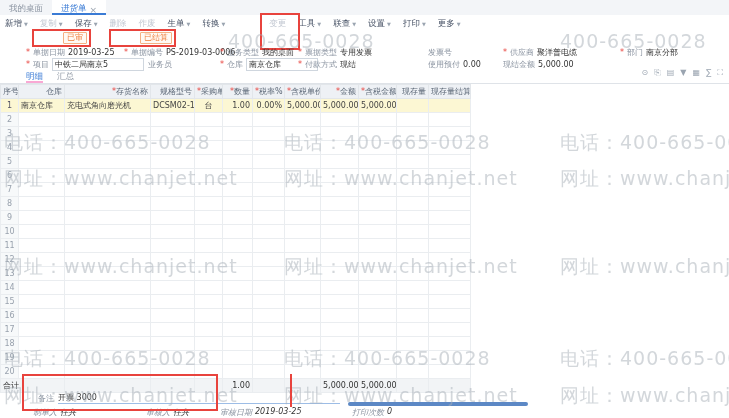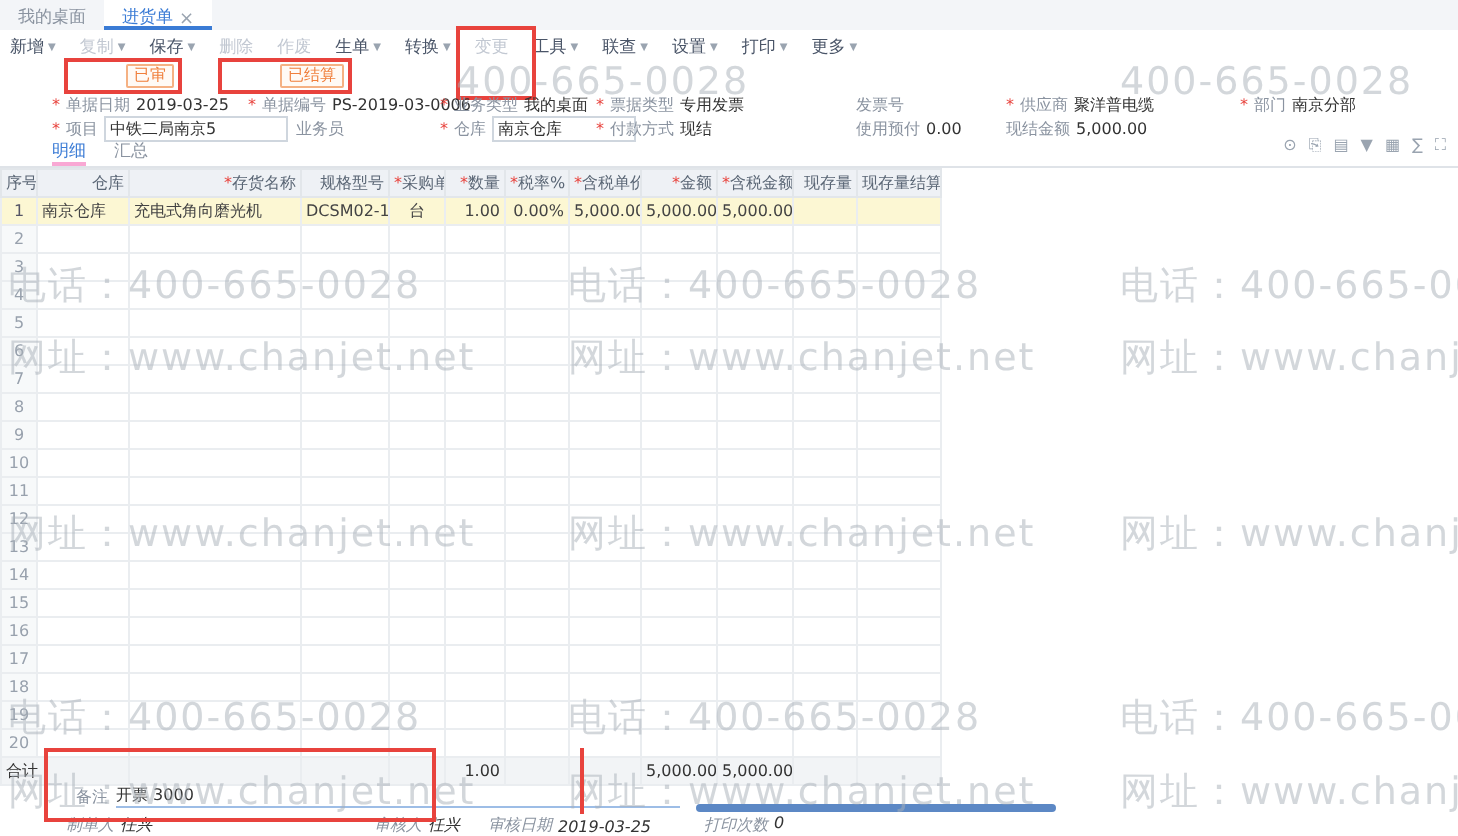--- a/index.html
+++ b/index.html
@@ -126,21 +126,21 @@
         <span>作废</span>
       </div>
       <div class="tbtn">
         <span>生单</span>
         <span class="caret">▼</span>
       </div>
       <div class="tbtn">
         <span>转换</span>
         <span class="caret">▼</span>
       </div>
-      <div class="tbtn disabled" style="position: relative;">
+      <div class="tbtn disabled" style="position: relative; margin-left: 32px;">
         <span>变更</span>
         <div class="annot hl"></div>
       </div>
       <div class="tbtn">
         <span>工具</span>
         <span class="caret">▼</span>
       </div>
       <div class="tbtn">
         <span>联查</span>
         <span class="caret">▼</span>
@@ -577,25 +577,25 @@
   <div class="remark">
     <span class="flabel">备注</span>
     <span class="rline">开票 3000</span>
   </div>
 
   <div class="footer" id="docfooter">
       <div class="footitem" style="left: 33px; top: 2px;">
         <span class="flabel">制单人</span>
         <span class="fvalue">任兴</span>
       </div>
-      <div class="footitem" style="left: 146px; top: 2px; margin-left: 41px;">
+      <div class="footitem" style="left: 146px; top: 2px;">
         <span class="flabel">审核人</span>
         <span class="fvalue">任兴</span>
       </div>
-      <div class="footitem" style="left: 244px; top: 2px; align-items: flex-end;">
+      <div class="footitem" style="left: 220px; top: 2px;">
         <span class="flabel">审核日期</span>
         <span class="fvalue">2019-03-25</span>
       </div>
       <div class="footitem" style="left: 352px; top: 2px;">
         <span class="flabel">打印次数</span>
         <span class="fvalue">0</span>
       </div>
     </div>
 
   <div class="hscroll"></div>

